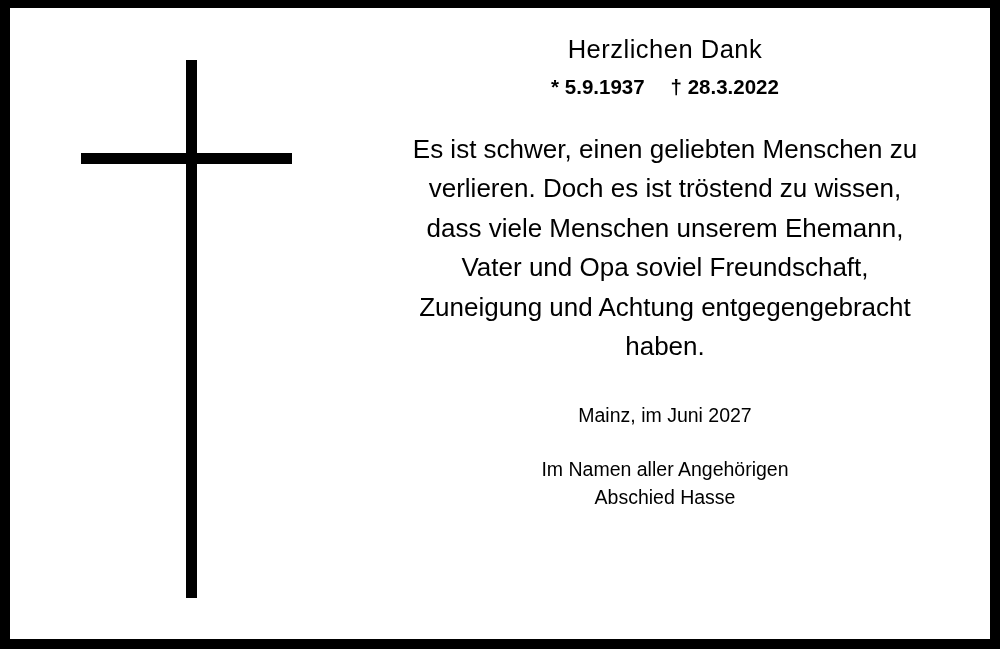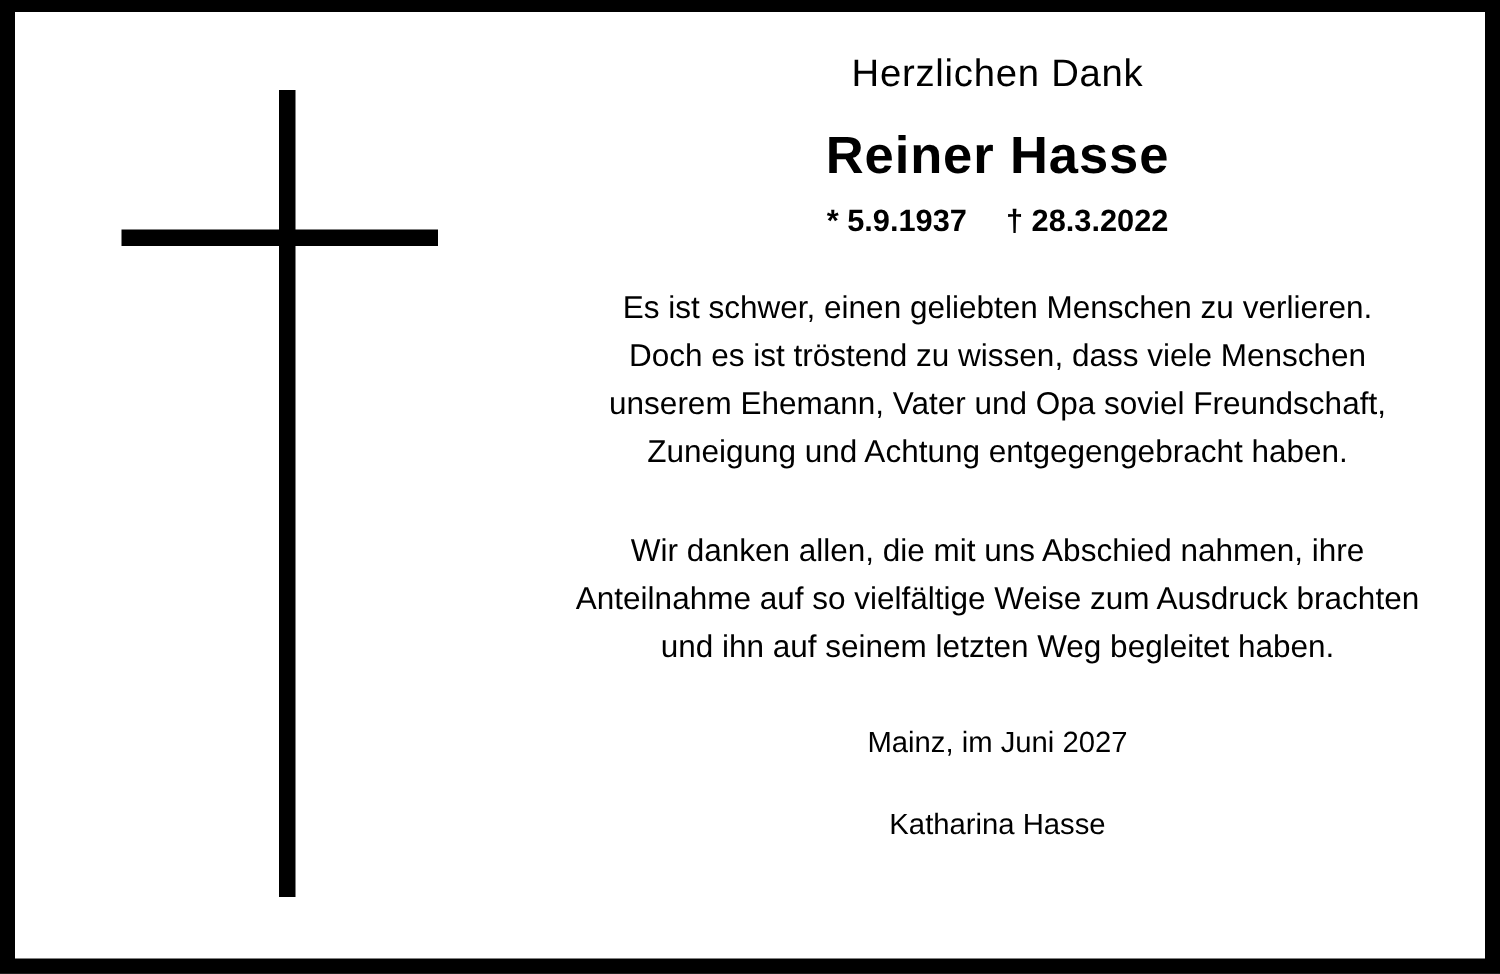--- a/index.html
+++ b/index.html
@@ -90,21 +90,21 @@
     line-height: 1.1;
     white-space: nowrap;
     font-weight: bold;
   }
   .dates .date-gap {
     display: inline-block;
     width: 26px;
   }
 
   .para {
-    font-size: 21px;
+    font-size: 26px;
     line-height: 1.52;
     margin: 0 auto;
   }
   .para-1 {
     margin-top: 31px;
     width: 530px;
   }
   .para-2 {
     margin-top: 34px;
     width: 570px;
@@ -130,31 +130,30 @@
 
     <div class="cross-area">
       <div class="cross-vertical"></div>
       <div class="cross-horizontal"></div>
     </div>
 
     <div class="text-col">
 
       <div class="thanks-line">Herzlichen Dank</div>
 
-      <div class="deceased-name">Reiner Hasse</div>
 
       <div class="dates">
         <span>* 5.9.1937</span><span class="date-gap"></span><span>† 28.3.2022</span>
       </div>
 
       <div class="para para-1">Es ist schwer, einen geliebten Menschen zu verlieren. Doch es ist tröstend zu wissen, dass viele Menschen unserem Ehemann, Vater und Opa soviel Freundschaft, Zuneigung und Achtung entgegengebracht haben.</div>
 
-      <div class="para para-2">Wir danken allen, die mit uns Abschied nahmen, ihre Anteilnahme auf so vielfältige Weise zum Ausdruck brachten und ihn auf seinem letzten Weg begleitet haben.</div>
 
       <div class="place-date">Mainz, im Juni 2027</div>
 
       <div class="family-block">
-        <div>Katharina Hasse</div>
+        <div>Im Namen aller Angehörigen</div>
+        <div>Abschied Hasse</div>
       </div>
 
     </div>
   </div>
 </div>
 
 </body></html>

